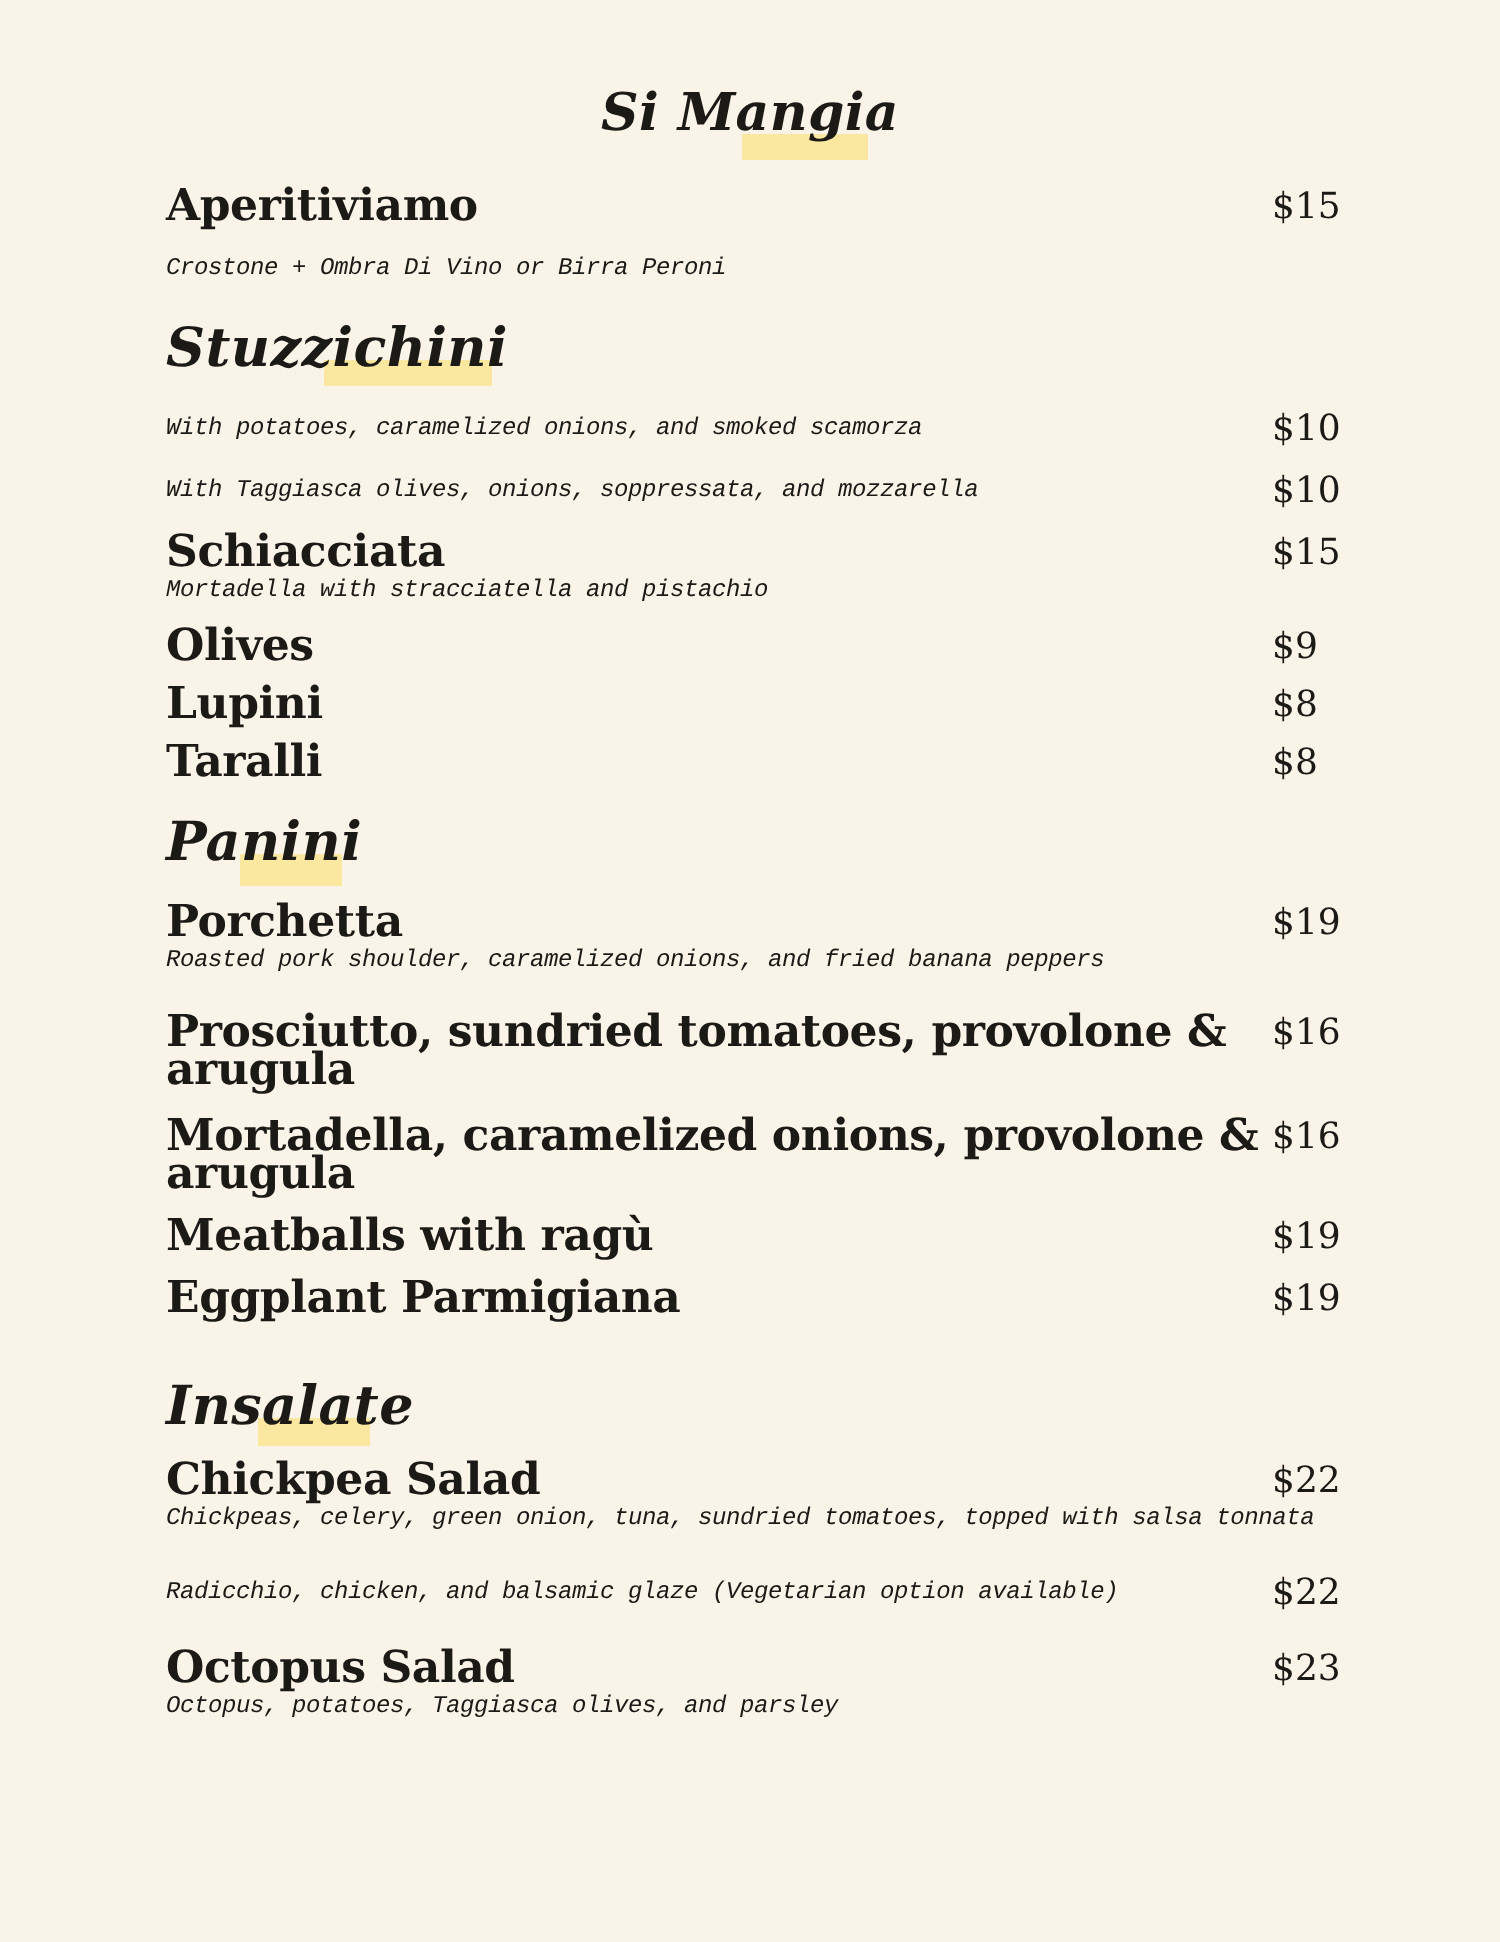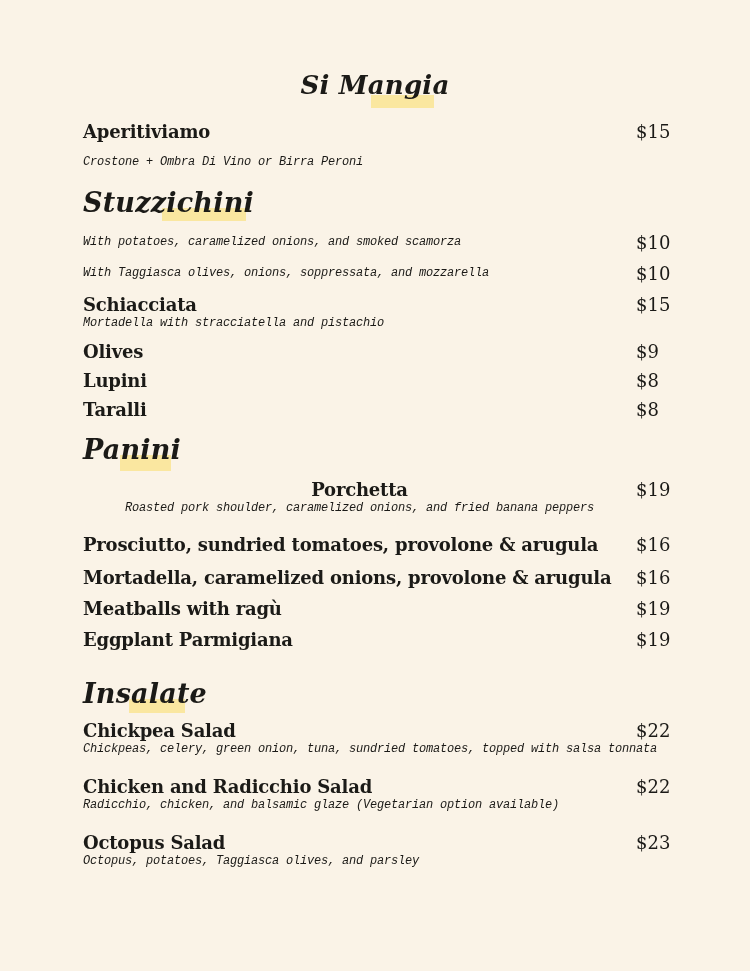--- a/index.html
+++ b/index.html
@@ -11,21 +11,21 @@
     height: 971px;
     background: var(--bg, #faf3e7);
     color: var(--ink, #1b1a17);
     font-family: "DejaVu Serif", "Liberation Serif", serif;
     overflow: hidden;
   }
   .page {
     box-sizing: border-box;
     width: 750px;
     height: 714px;
-    padding: 68px 83px 0 83px;
+    padding: 40px 83px 0 83px;
     position: relative;
   }
 
   
   .title-wrap {
     text-align: center;
     margin: 0 0 0 0;
     height: 36px;
   }
   .menu-title {
@@ -74,21 +74,21 @@
   .row {
     display: flex;
     align-items: flex-start;
     margin-bottom: 12px;
   }
   .row .left {
     width: 553px;
     flex: 0 0 553px;
   }
   .item-name {
-    font-size: 18px;
+    font-size: 22px;
     line-height: 19px;
     font-weight: bold;
     letter-spacing: -0.2px;
   }
   .item-desc {
     font-size: 12px;
     line-height: 17px;
     font-style: italic;
     margin-top: 1px;
     white-space: nowrap;
@@ -99,21 +99,21 @@
     font-size: 18px;
     line-height: 19px;
     font-weight: normal;
     flex: 1 1 auto;
   }
 
   .row.intro { margin-top: 18px; margin-bottom: 0; }
   .row.intro .item-desc { margin-top: 13px; }
   .row.gap-sm { margin-bottom: 10px; }
   .row.gap-md { margin-bottom: 14px; }
-  .row.gap-lg { margin-bottom: 18px; text-align: center; }
+  .row.gap-lg { margin-bottom: 18px; }
   .row.gap-xl { margin-bottom: 19px; justify-content: space-between; }
   .row.last   { margin-bottom: 0; }
 </style>
 </head>
 <body>
 
 <div class="page">
 
   <div class="title-wrap">
     <h1 class="menu-title">
@@ -238,21 +238,20 @@
     <div class="row gap-xl">
       <div class="left">
         <div class="item-name">Chickpea Salad</div>
         <div class="item-desc">Chickpeas, celery, green onion, tuna, sundried tomatoes, topped with salsa tonnata</div>
       </div>
       <div class="price">$22</div>
     </div>
 
     <div class="row gap-xl">
       <div class="left">
-        <div class="item-name">Chicken and Radicchio Salad</div>
         <div class="item-desc">Radicchio, chicken, and balsamic glaze (Vegetarian option available)</div>
       </div>
       <div class="price">$22</div>
     </div>
 
     <div class="row last">
       <div class="left">
         <div class="item-name">Octopus Salad</div>
         <div class="item-desc">Octopus, potatoes, Taggiasca olives, and parsley</div>
       </div>

